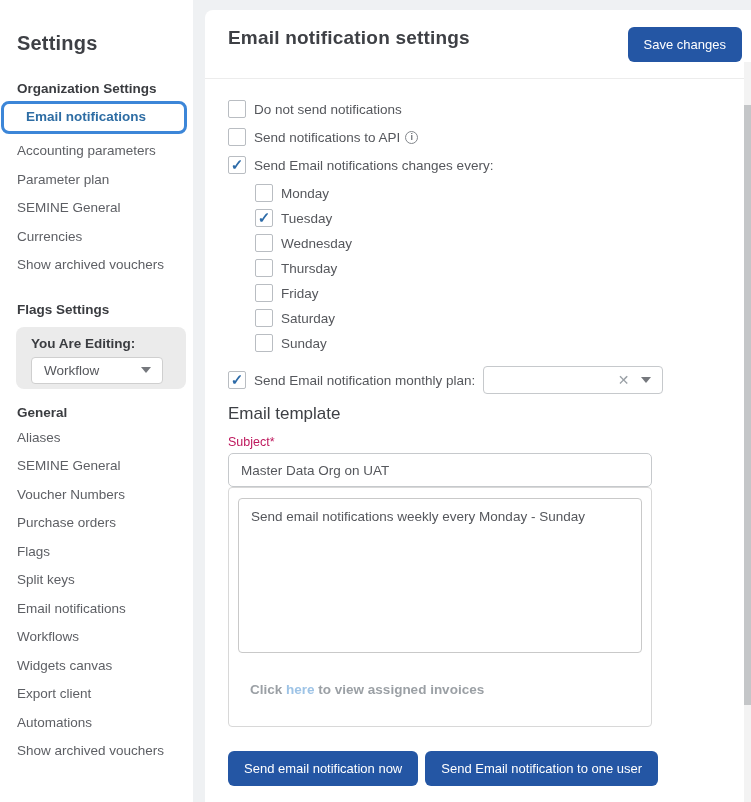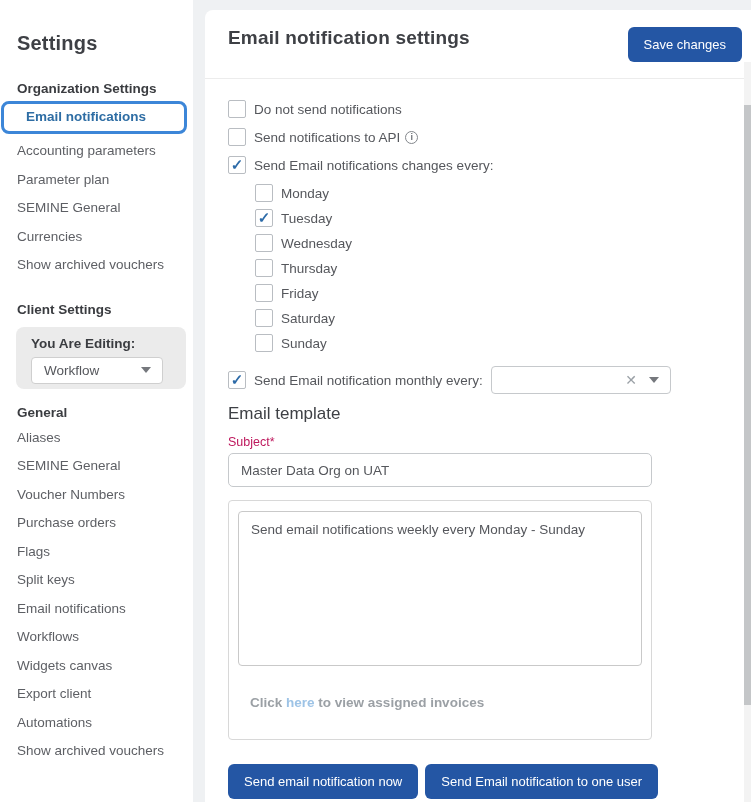--- a/index.html
+++ b/index.html
@@ -100,21 +100,21 @@
   
   .template-heading { margin-top:10px; font-size:17px; font-weight:400; color:#3e4045; }
   .field-label { margin-top:11px; font-size:12.5px; color:#be185d; }
   .subject-input {
     margin-top:4px; width:424px; height:28px;
     border:1px solid #c6c9cc; border-radius:5px; padding:16px 12px;
     font-family:"Liberation Sans", sans-serif; font-size:13.5px; color:#55575c;
     outline:none; display:block;
   }
   .body-container {
-    margin-top:13px; width:424px; height:240px;
+    width:424px; height:240px;
     border:1px solid #d8d8d8; border-radius:4px; padding:10px 9px 0 9px;
   }
   .body-textarea {
     width:100%; height:155px; resize:none;
     border:1px solid #c9c9c9; border-radius:4px; padding:10px 12px;
     font-family:"Liberation Sans", sans-serif; font-size:13.5px; color:#55575c;
     outline:none; display:block;
   }
   .invoices-line {
     margin:29px 0 0 12px; font-size:13.5px; font-weight:700; color:#9ba0a5;
@@ -141,21 +141,21 @@
 
   <div class="section-header">Organization Settings</div>
 
   <div class="side-item selected-box">Email notifications</div>
   <div class="side-item">Accounting parameters</div>
   <div class="side-item">Parameter plan</div>
   <div class="side-item">SEMINE General</div>
   <div class="side-item">Currencies</div>
   <div class="side-item">Show archived vouchers</div>
 
-  <div class="section-header" style="margin-top:22px;">Client Settings</div>
+  <div class="section-header" style="margin-top:22px;">Flags Settings</div>
 
   <div class="editing-box">
     <div class="editing-label">You Are Editing:</div>
     <div class="editing-select">
       <span>Workflow</span>
       <span class="caret-down"></span>
     </div>
   </div>
 
   <div class="section-header general-header">General</div>
@@ -223,21 +223,21 @@
       <span class="cb"></span>
       <span class="cb-label">Saturday</span>
     </div>
     <div class="cb-row tight indent">
       <span class="cb"></span>
       <span class="cb-label">Sunday</span>
     </div>
 
     <div class="cb-row monthly-row">
       <span class="cb checked"></span>
-      <span class="cb-label">Send Email notification monthly every:</span>
+      <span class="cb-label">Send Email notification monthly plan:</span>
       <div class="select-box">
         <span class="clear-x">✕</span>
         <span class="caret-down"></span>
       </div>
     </div>
 
     <div class="template-heading">Email template</div>
 
     <div class="field-label">Subject*</div>
     <input class="subject-input" type="text" value="Master Data Org on UAT" style="">

